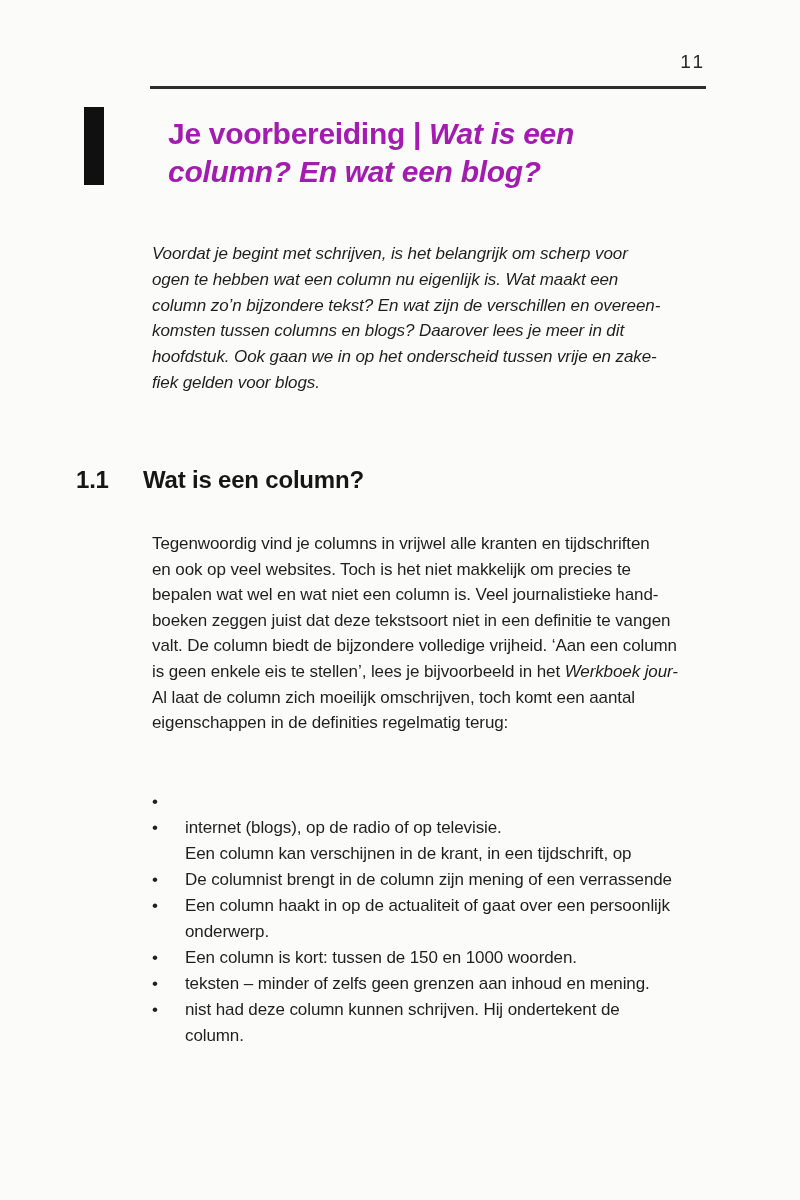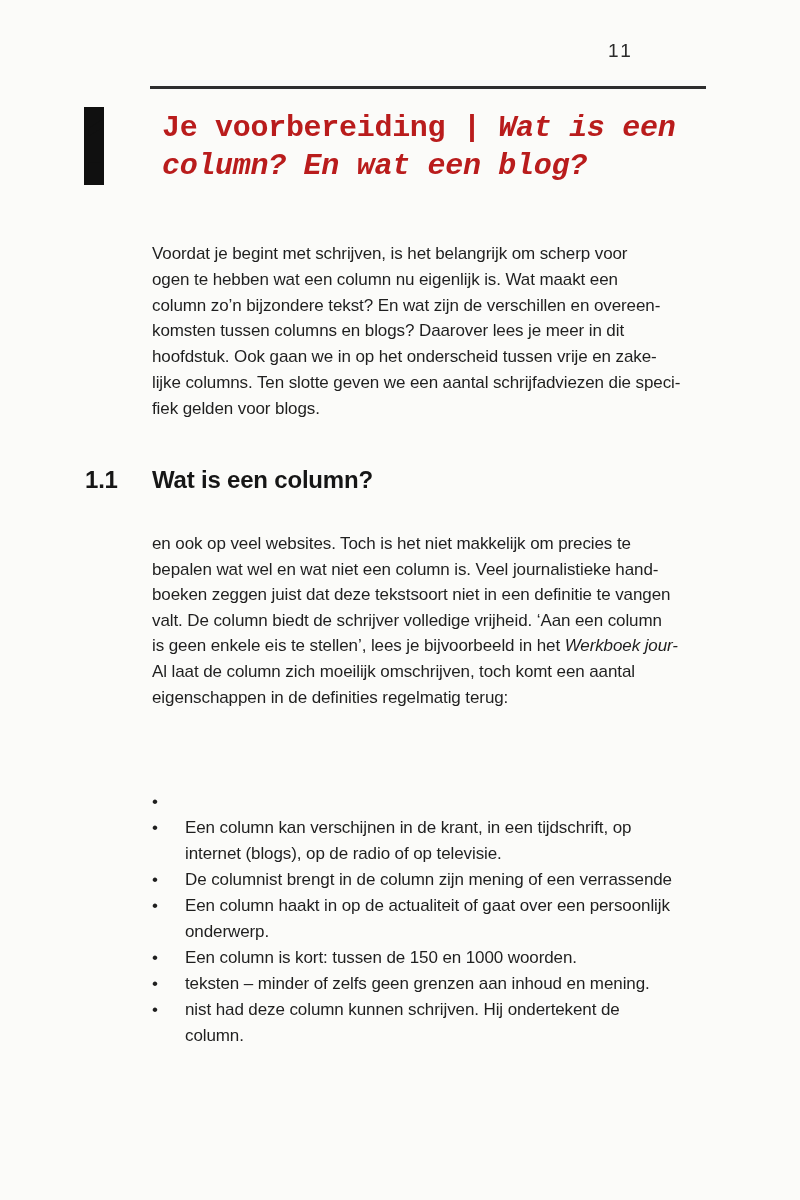--- a/index.html
+++ b/index.html
@@ -5,50 +5,50 @@
   html, body { margin: 0; padding: 0; }
   body {
     width: 800px; height: 1200px;
     background: #fbfbf9;
     font-family: "Liberation Sans", sans-serif;
     color: #1f1f1f;
   }
   .page { position: relative; width: 800px; height: 1200px; overflow: hidden; }
 
   .page-number {
-    position: absolute; top: 40px; left: 608px; width: 98px;
-    text-align: left; font-size: 19px; letter-spacing: 3px;
+    position: absolute; top: 51px; left: 608px; width: 98px;
+    text-align: right; font-size: 19px; letter-spacing: 3px;
     color: #2a2a2a;
   }
   .head-rule {
     position: absolute; left: 150px; top: 86px;
     width: 556px; height: 3px; background: #2e2e2e;
   }
   .chapter-num {
     position: absolute; left: 84px; top: 107px;
     width: 20px; height: 78px;
     background: #101010; color: #101010; 
     overflow: hidden; font-size: 72px; line-height: 76px; text-align: center;
     font-weight: bold;
   }
   .chapter-title {
-    position: absolute; left: 152px; top: 99px; margin: 10px;
+    position: absolute; left: 152px; top: 99px; margin: 16px;
     width: 575px; font-size: 30px; line-height: 38px;
-    font-weight: bold; letter-spacing: -0.3px; color: #b91c1c; font-family: Liberation Mono, monospace;
+    font-weight: bold; letter-spacing: -0.3px; color: #a21caf;
   }
   .it { font-style: italic; }
 
   .textblock { position: absolute; left: 152px; width: 572px; }
   .tline { white-space: nowrap; }
 
-  .intro   { top: 241px; font-size: 17px; line-height: 25.8px; letter-spacing: -0.1px; }
+  .intro   { top: 241px; font-size: 17px; line-height: 25.8px; letter-spacing: -0.1px; font-style: italic; }
   .bodytext{ top: 531px; font-size: 17px; line-height: 25.6px; letter-spacing: -0.1px; }
 
   .section-head {
-    position: absolute; left: 85px; top: 466px;
+    position: absolute; left: 76px; top: 466px;
     font-size: 24px; font-weight: bold; letter-spacing: -0.2px; color: #161616;
   }
   .sec-num { display: inline-block; width: 67px; }
 
   .bullets { top: 789px; font-size: 17px; line-height: 26px; letter-spacing: -0.1px; }
   .bullet-item { display: flex; }
   .bullet-dot { flex: 0 0 33px; width: 33px; }
 </style>
 </head>
 <body>
@@ -61,47 +61,47 @@
       <div class="tline"><span>Je voorbereiding | </span><span class="it">Wat is een</span></div>
       <div class="tline"><span class="it">column? En wat een blog?</span></div>
     </h1>
 
   <div class="textblock intro">
       <div class="tline"><span>Voordat je begint met schrijven, is het belangrijk om scherp voor</span></div>
       <div class="tline"><span>ogen te hebben wat een column nu eigenlijk is. Wat maakt een</span></div>
       <div class="tline"><span>column zo’n bijzondere tekst? En wat zijn de verschillen en overeen-</span></div>
       <div class="tline"><span>komsten tussen columns en blogs? Daarover lees je meer in dit</span></div>
       <div class="tline"><span>hoofdstuk. Ook gaan we in op het onderscheid tussen vrije en zake-</span></div>
-      <div class="tline"><span>lijke columns. Ten slotte geven we een aantal schrijfadviezen die speci-</span></div>
       <div class="tline"><span>fiek gelden voor blogs.</span></div>
     </div>
 
   <div class="section-head">
     <span class="sec-num">1.1</span><span>Wat is een column?</span>
   </div>
 
   <div class="textblock bodytext">
+      <div class="tline"><span>Tegenwoordig vind je columns in vrijwel alle kranten en tijdschriften</span></div>
       <div class="tline"><span>en ook op veel websites. Toch is het niet makkelijk om precies te</span></div>
       <div class="tline"><span>bepalen wat wel en wat niet een column is. Veel journalistieke hand-</span></div>
       <div class="tline"><span>boeken zeggen juist dat deze tekstsoort niet in een definitie te vangen</span></div>
-      <div class="tline"><span>valt. De column biedt de schrijver volledige vrijheid. ‘Aan een column</span></div>
+      <div class="tline"><span>valt. De column biedt de bijzondere volledige vrijheid. ‘Aan een column</span></div>
       <div class="tline"><span>is geen enkele eis te stellen’, lees je bijvoorbeeld in het </span><span class="it">Werkboek jour-</span></div>
       <div class="tline"><span>Al laat de column zich moeilijk omschrijven, toch komt een aantal</span></div>
       <div class="tline"><span>eigenschappen in de definities regelmatig terug:</span></div>
     </div>
 
   <div class="textblock bullets">
       <div class="bullet-item">
         <span class="bullet-dot">•</span>
       </div>
       <div class="bullet-item">
         <span class="bullet-dot">•</span>
         <div>
+          <div class="tline"><span>internet (blogs), op de radio of op televisie.</span></div>
           <div class="tline"><span>Een column kan verschijnen in de krant, in een tijdschrift, op</span></div>
-          <div class="tline"><span>internet (blogs), op de radio of op televisie.</span></div>
         </div>
       </div>
       <div class="bullet-item">
         <span class="bullet-dot">•</span>
         <div>
           <div class="tline"><span>De columnist brengt in de column zijn mening of een verrassende</span></div>
         </div>
       </div>
       <div class="bullet-item">
         <span class="bullet-dot">•</span>

